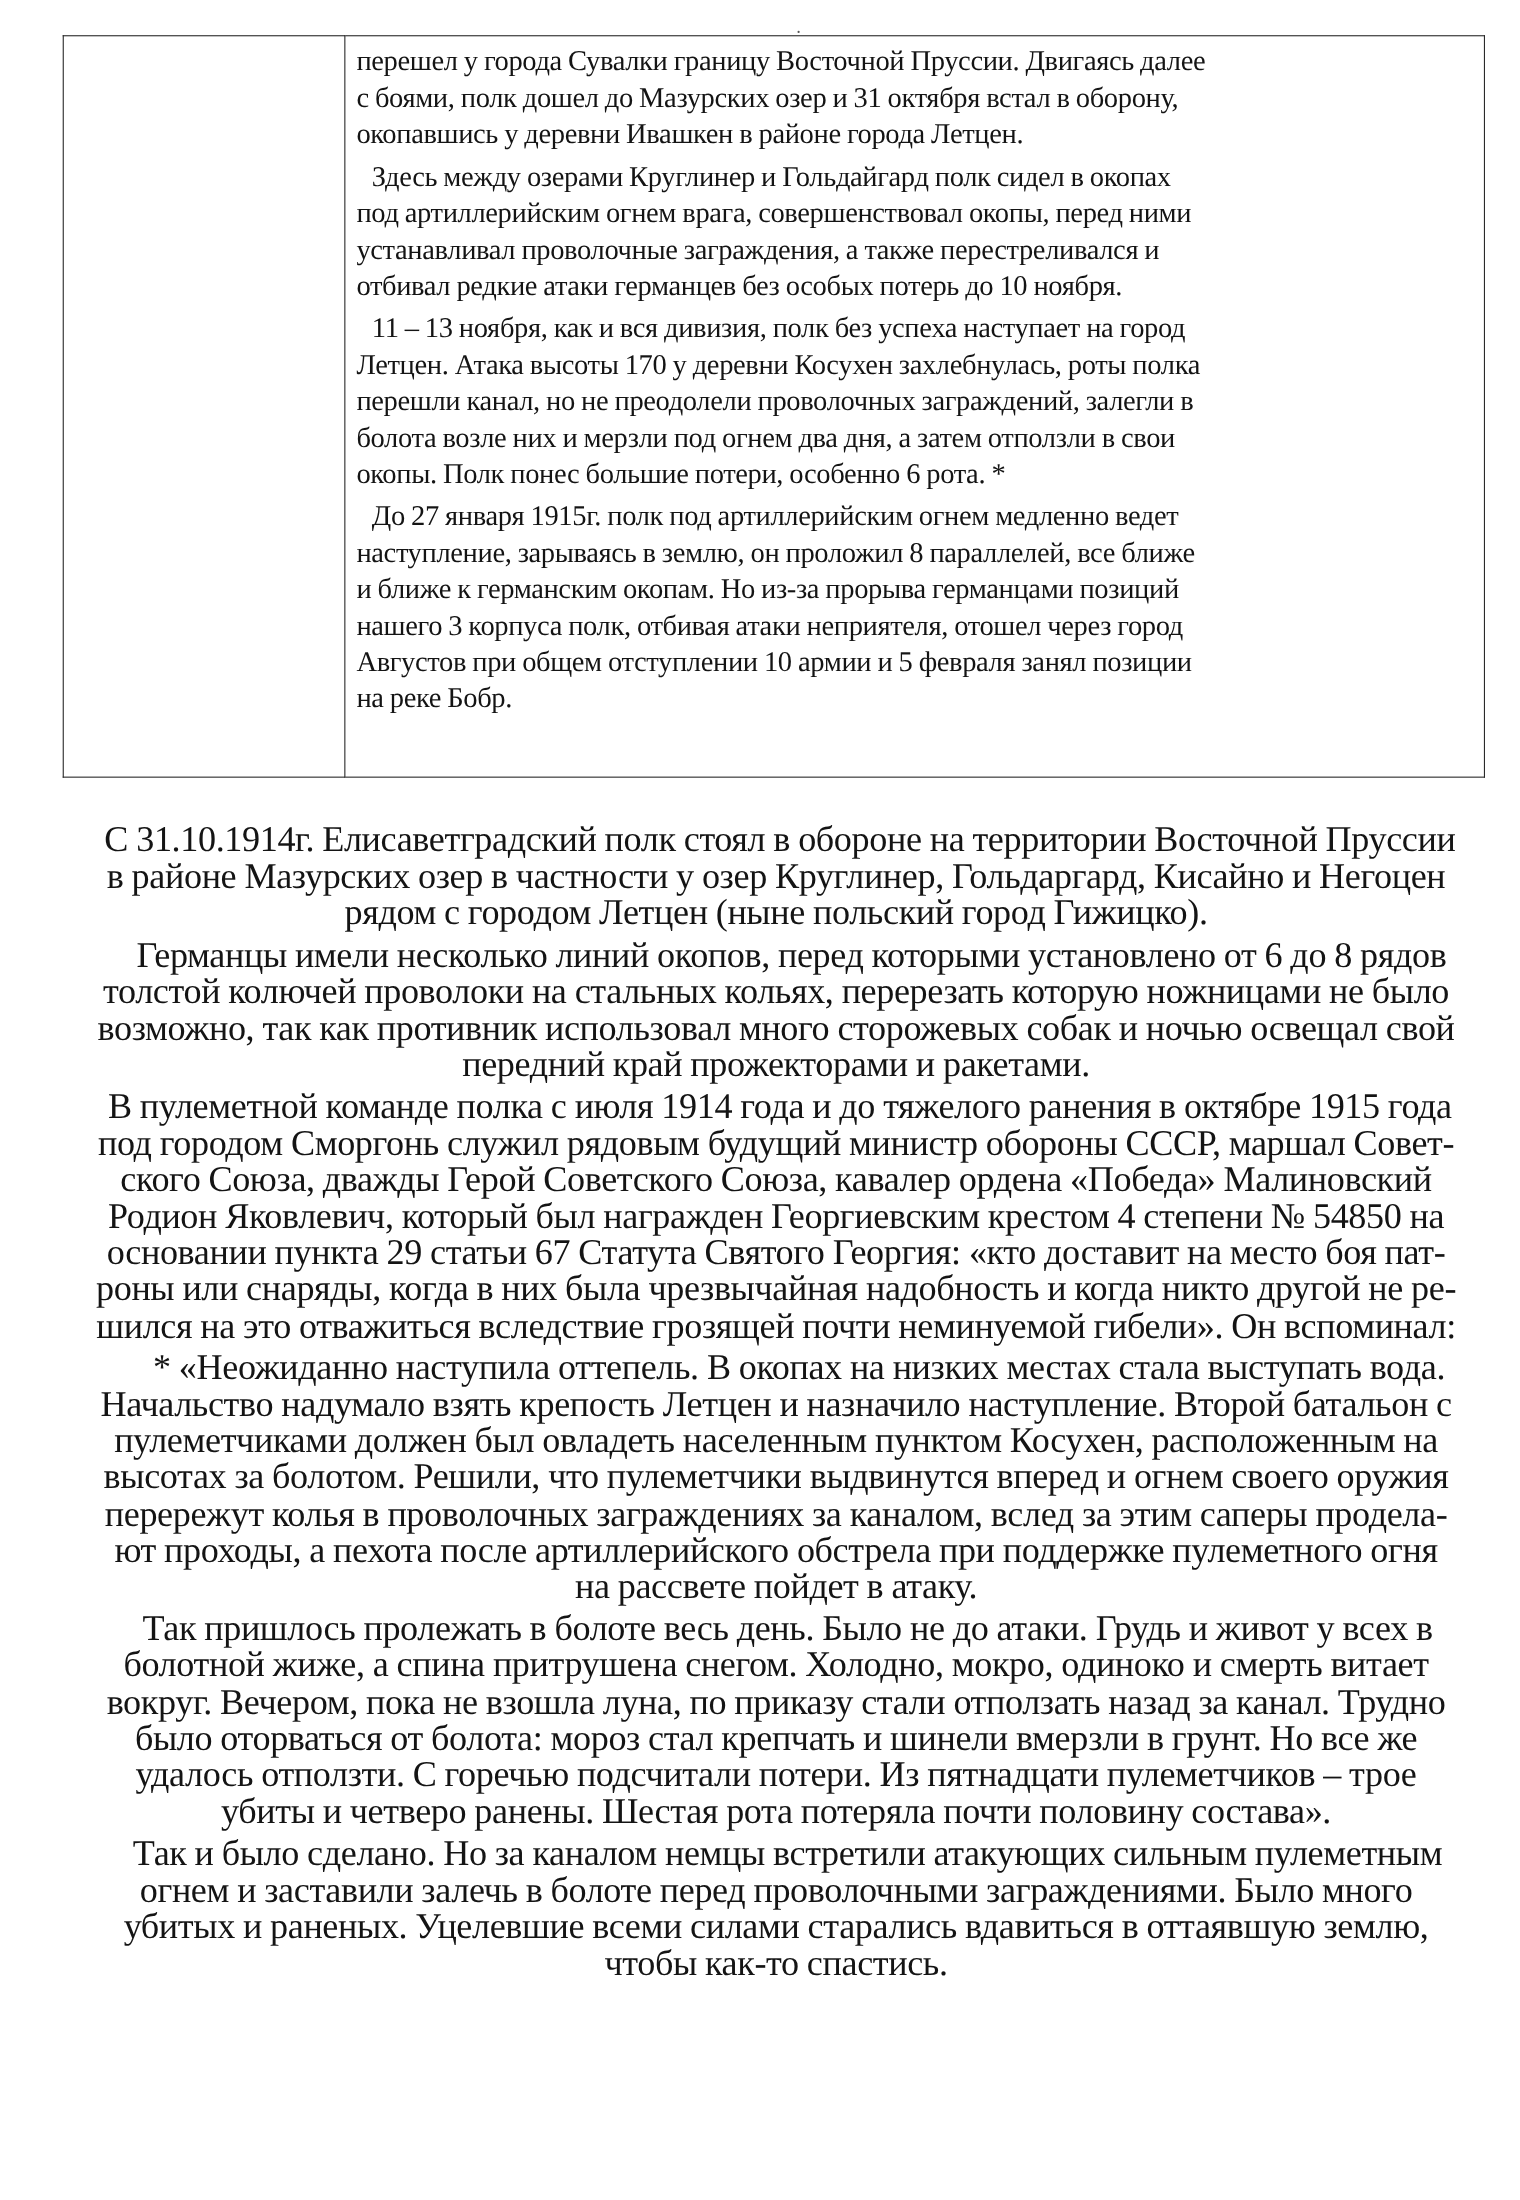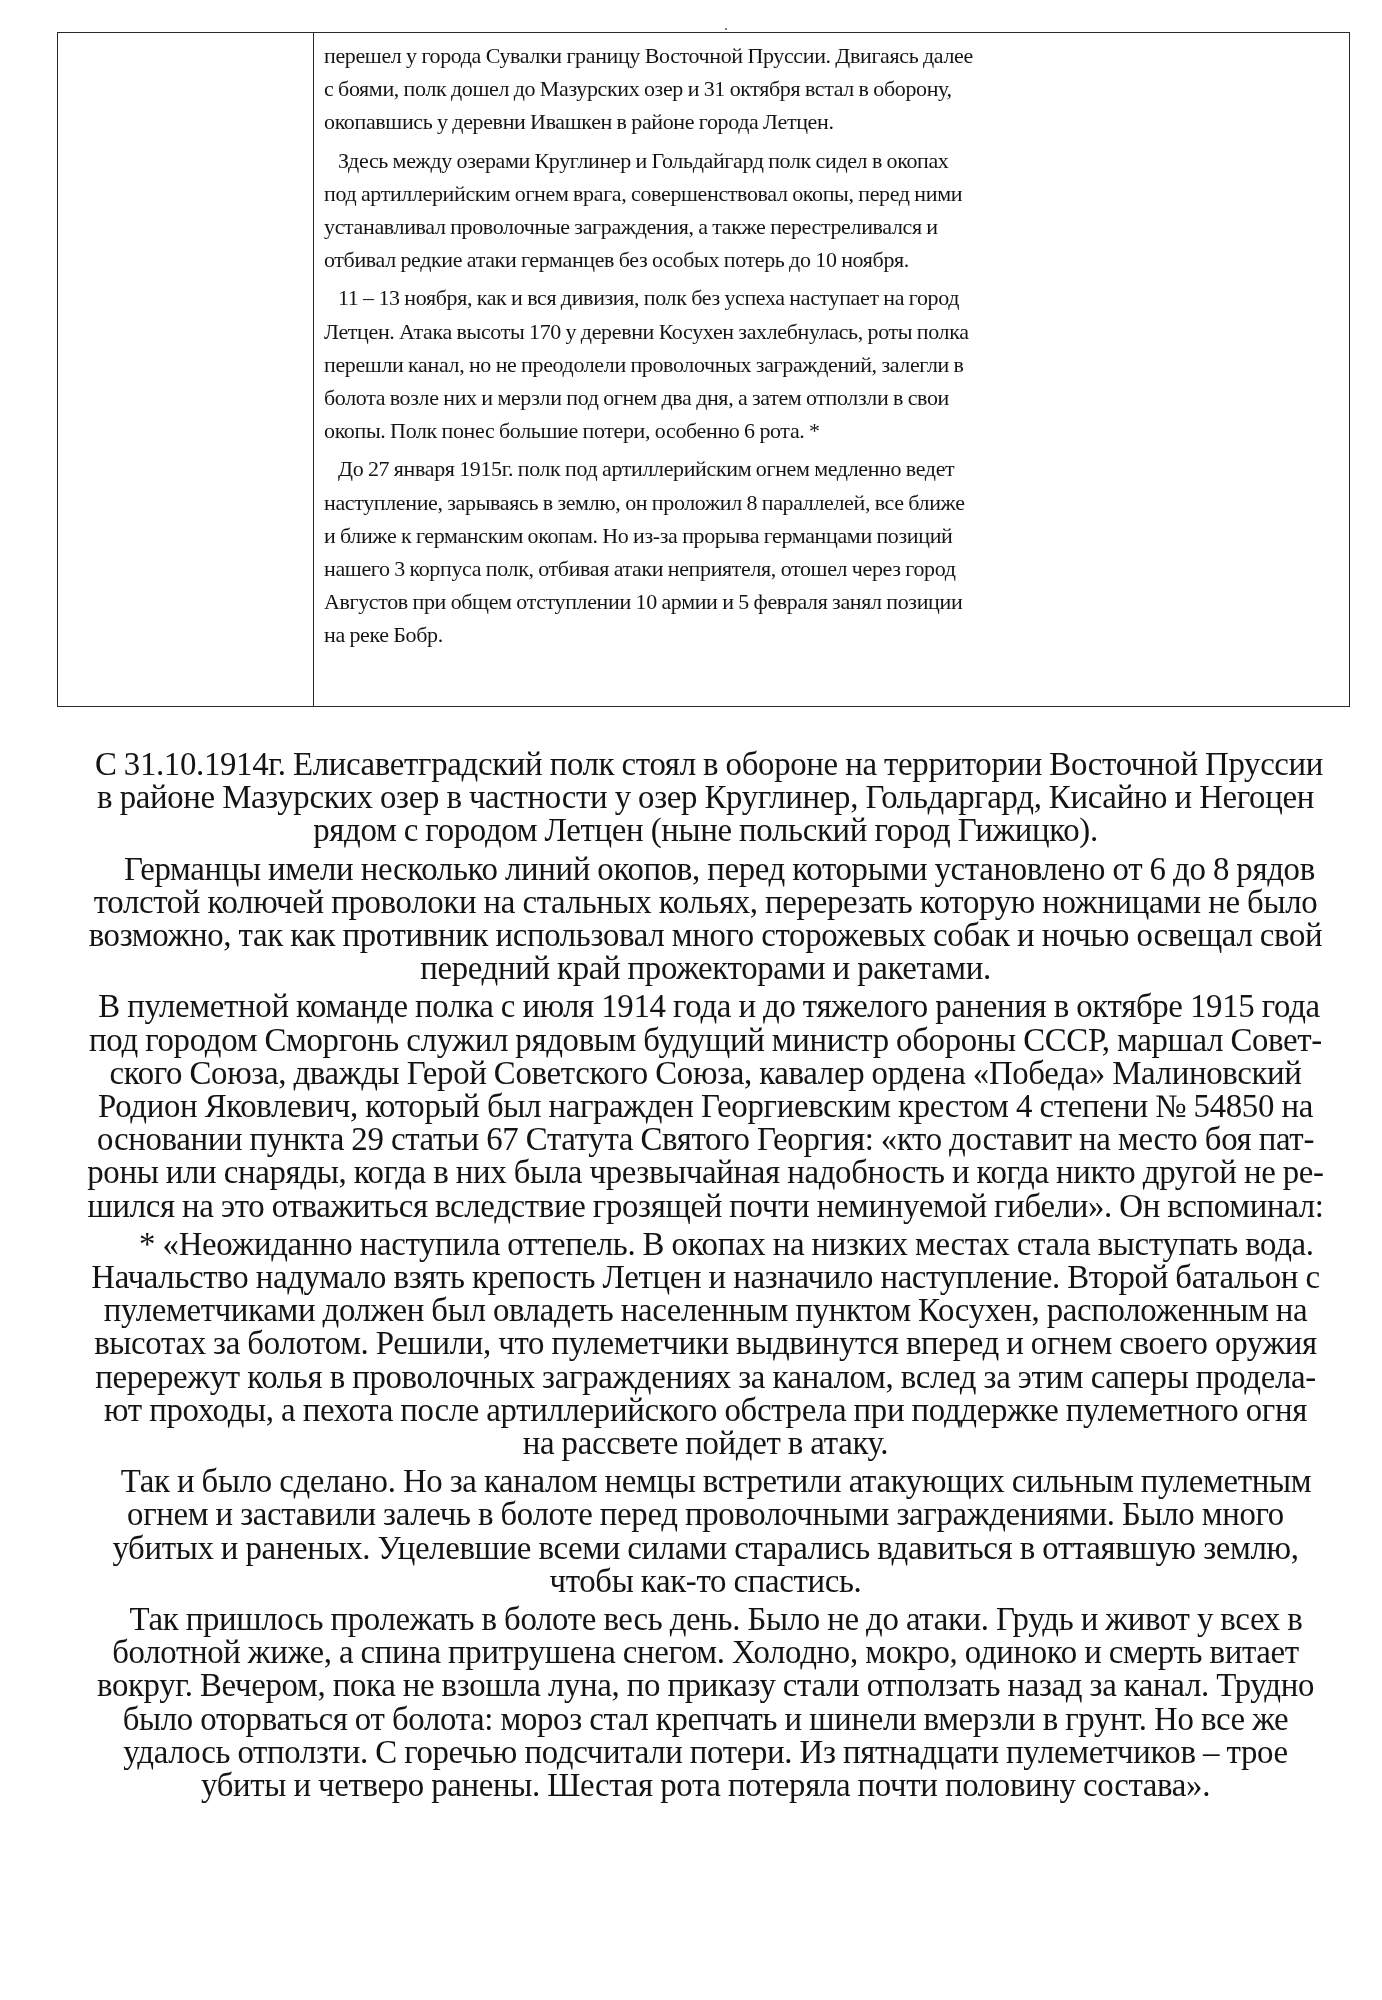--- a/index.html
+++ b/index.html
@@ -42,21 +42,21 @@
     vertical-align: top;
     padding: 0;
   }
   .doc-table td.left-cell {
     width: 255px;
   }
   .doc-table td.right-cell {
     padding: 6px 14px 0 10px;
   }
   .cell-text {
-    font-size: 22px;
+    font-size: 26px;
     line-height: 33.2px;
     letter-spacing: -0.35px;
     word-spacing: -0.5px;
   }
   .cell-text p {
     margin: 0;
     white-space: pre-wrap;
   }
   .cell-text .line {
     display: block;
@@ -131,27 +131,27 @@
       <p class="para-gap">
         <span class="line" style="padding-left: 42px; transform-origin: left top; transform: scaleX(0.9961);">* «Неожиданно наступила оттепель. В окопах на низких местах стала выступать вода.</span>
         <span class="line" style="transform-origin: left top; transform: scaleX(0.9961);"> Начальство надумало взять крепость Летцен и назначило наступление. Второй батальон с</span>
         <span class="line" style="transform-origin: left top; transform: scaleX(0.9961);">пулеметчиками должен был овладеть населенным пунктом Косухен, расположенным на</span>
         <span class="line" style="transform-origin: left top; transform: scaleX(0.9961);">высотах за болотом. Решили, что пулеметчики выдвинутся вперед и огнем своего оружия</span>
         <span class="line" style="transform-origin: left top; transform: scaleX(0.9961);">перережут колья в проволочных заграждениях за каналом, вслед за этим саперы продела-</span>
         <span class="line" style="transform-origin: left top; transform: scaleX(0.9961);">ют проходы, а пехота после артиллерийского обстрела при поддержке пулеметного огня</span>
         <span class="line" style="transform-origin: left top; transform: scaleX(0.9961);">на рассвете пойдет в атаку.</span>
       </p>
       <p class="para-gap">
-        <span class="line" style="padding-left: 21px; transform-origin: left top; transform: scaleX(0.9961);">Так и было сделано. Но за каналом немцы встретили атакующих сильным пулеметным</span>
-        <span class="line" style="transform-origin: left top; transform: scaleX(0.9961);">огнем и заставили залечь в болоте перед проволочными заграждениями. Было много</span>
-        <span class="line" style="transform-origin: left top; transform: scaleX(0.9961);">убитых и раненых. Уцелевшие всеми силами старались вдавиться в оттаявшую землю,</span>
-        <span class="line" style="transform-origin: left top; transform: scaleX(0.9961);">чтобы как-то спастись.</span>
-      </p>
-      <p class="para-gap">
         <span class="line" style="padding-left: 21px; transform-origin: left top; transform: scaleX(0.9961);">Так пришлось пролежать в болоте весь день. Было не до атаки. Грудь и живот у всех в</span>
         <span class="line" style="transform-origin: left top; transform: scaleX(0.9961);">болотной жиже, а спина притрушена снегом. Холодно, мокро, одиноко и смерть витает</span>
         <span class="line" style="transform-origin: left top; transform: scaleX(0.9961);">вокруг. Вечером, пока не взошла луна, по приказу стали отползать назад за канал. Трудно</span>
         <span class="line" style="transform-origin: left top; transform: scaleX(0.9961);">было оторваться от болота: мороз стал крепчать и шинели вмерзли в грунт. Но все же</span>
         <span class="line" style="transform-origin: left top; transform: scaleX(0.9961);">удалось отползти. С горечью подсчитали потери. Из пятнадцати пулеметчиков – трое</span>
         <span class="line" style="transform-origin: left top; transform: scaleX(0.9961);">убиты и четверо ранены. Шестая рота потеряла почти половину состава».</span>
       </p>
+      <p class="para-gap">
+        <span class="line" style="padding-left: 21px; transform-origin: left top; transform: scaleX(0.9961);">Так и было сделано. Но за каналом немцы встретили атакующих сильным пулеметным</span>
+        <span class="line" style="transform-origin: left top; transform: scaleX(0.9961);">огнем и заставили залечь в болоте перед проволочными заграждениями. Было много</span>
+        <span class="line" style="transform-origin: left top; transform: scaleX(0.9961);">убитых и раненых. Уцелевшие всеми силами старались вдавиться в оттаявшую землю,</span>
+        <span class="line" style="transform-origin: left top; transform: scaleX(0.9961);">чтобы как-то спастись.</span>
+      </p>
     </div>
 </div>
 
 </body></html>

